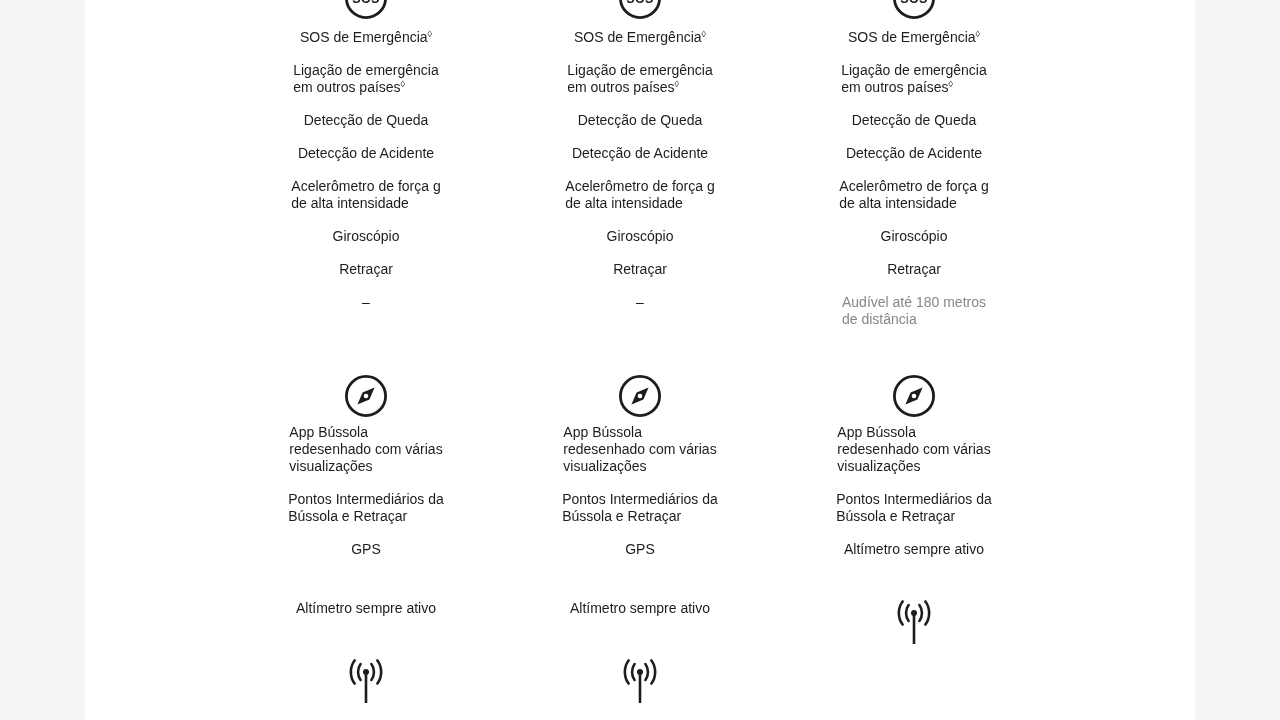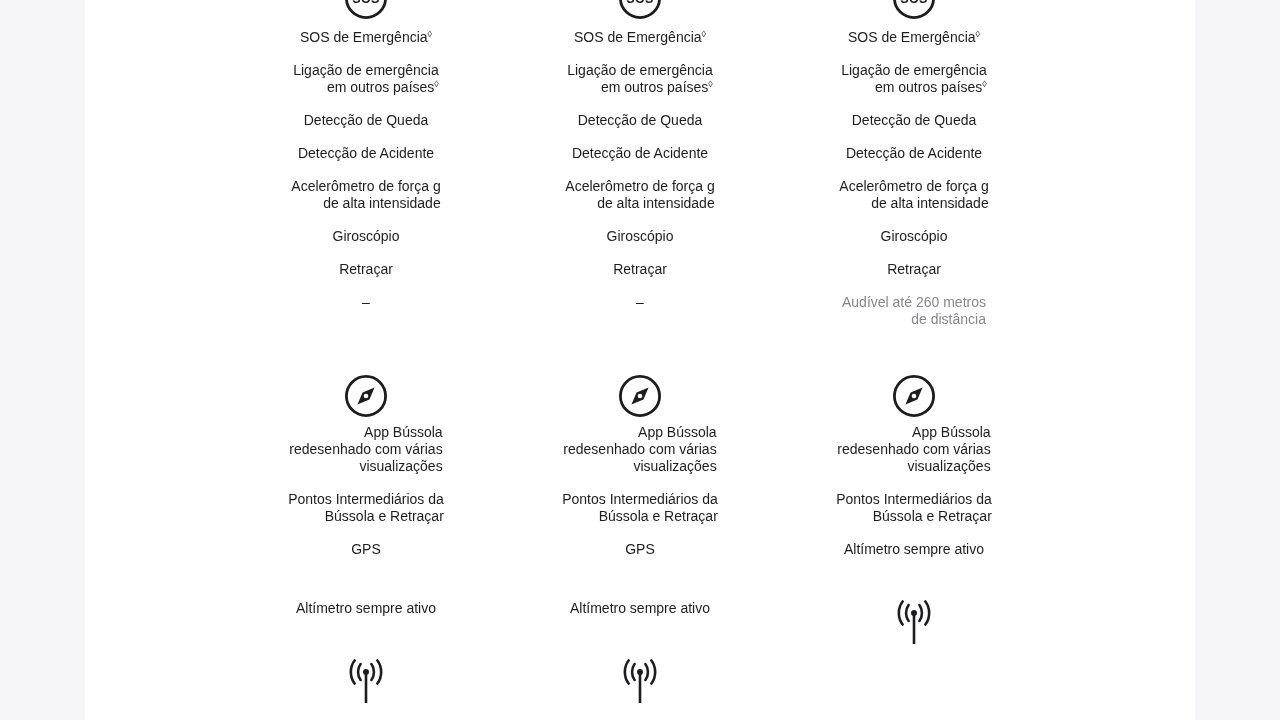--- a/index.html
+++ b/index.html
@@ -19,21 +19,21 @@
   .side-gutter.left{left:0;}
   .side-gutter.right{right:0;}
   .content{position:absolute;left:85px;right:85px;top:0;height:720px;background:var(--content-bg);}
   .grid{
     display:grid;
     grid-template-columns:repeat(3,274px);
     width:822px;margin:0 auto;
     align-items:start;justify-items:center;
   }
   .cell{
-    text-align:right;
+    text-align:left;
     color:var(--text);
     font-size:14px;line-height:17px;
   }
   .feature-text{display:block;white-space:pre-line;}
   .feature-text.muted{color:var(--muted);}
   .cell sup{font-size:9px;line-height:0;vertical-align:5px;}
   .cell svg{display:block;margin:0 auto;}
   
   .row-icon-sos{margin-top:-24px;margin-bottom:9px;}
   .row-text{margin-bottom:16px;}
@@ -136,21 +136,21 @@
       <div class="cell row-text">
         <span class="feature-text">Retraçar</span>
       </div>
       <div class="cell row-sirene">
         <span class="feature-text">–</span>
       </div>
       <div class="cell row-sirene">
         <span class="feature-text">–</span>
       </div>
       <div class="cell row-sirene">
-        <span class="feature-text muted">Audível até 260 metros
+        <span class="feature-text muted">Audível até 180 metros
 de distância</span>
       </div>
       <div class="cell row-icon-compass">
   <svg width="44" height="44" viewBox="0 0 44 44" aria-hidden="true">
     <circle cx="22" cy="22" r="19.6" fill="none" stroke="#1d1d1f" stroke-width="2.8"></circle>
     <polygon points="30.6,13.4 25.4,25.4 13.4,30.6 18.6,18.6" fill="#1d1d1f"></polygon>
     <circle cx="22" cy="22" r="2.3" fill="#ffffff"></circle>
   </svg>
 </div>
       <div class="cell row-icon-compass">

